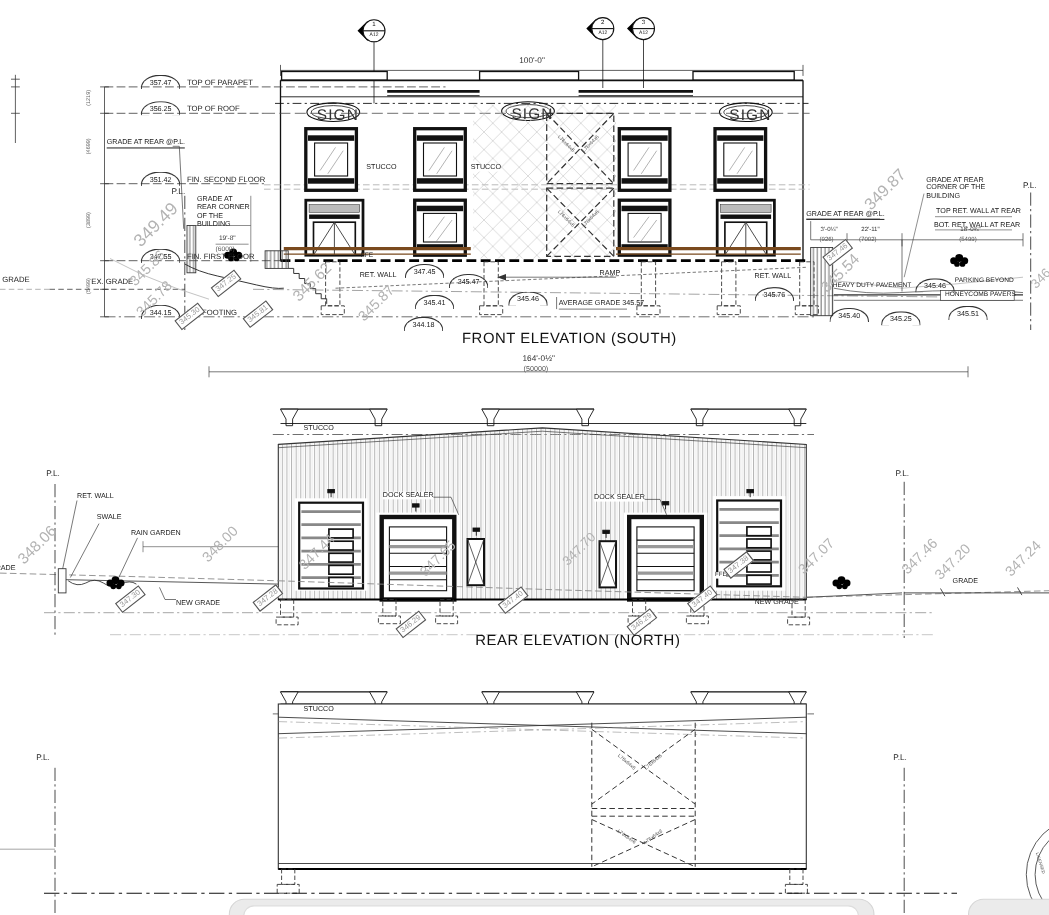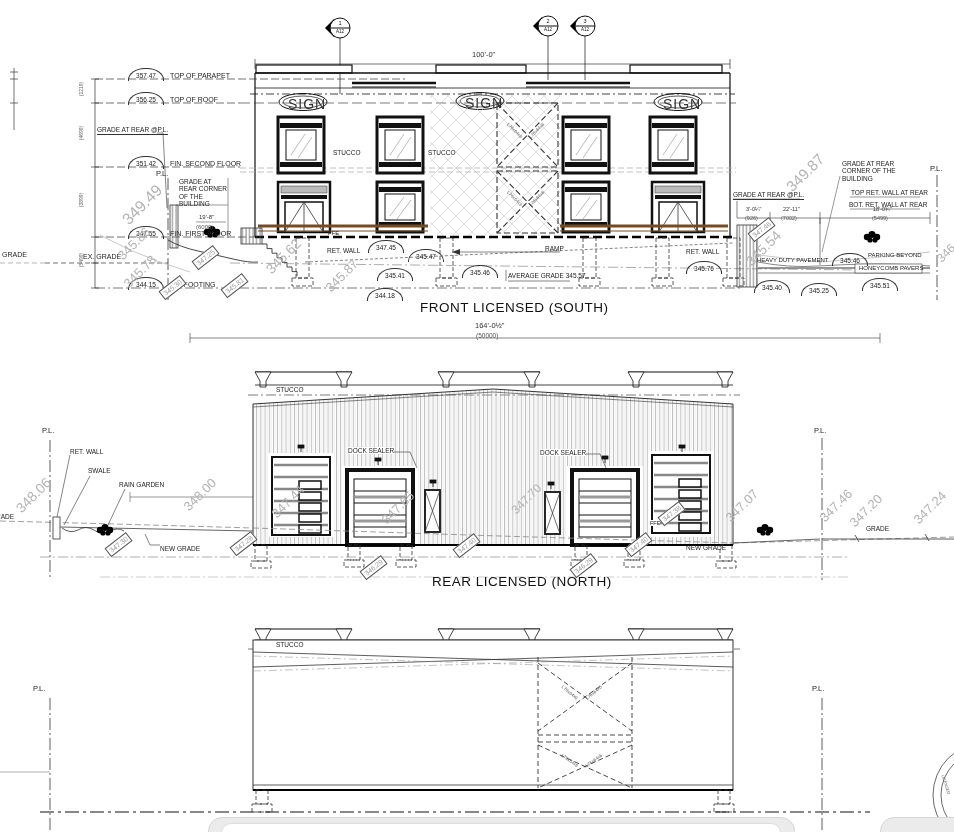--- a/index.html
+++ b/index.html
@@ -414,21 +414,21 @@
   <span class="tag" style="left:192px;top:252px">347.25</span>
   <span class="tag" style="left:159px;top:282px">345.30</span>
   <span class="tag" style="left:221px;top:280px">345.81</span>
   <span class="tag" style="left:748px;top:224px">347.46</span>
 
   <span class="brace" style="left:505px;top:128px;transform:rotate(45deg)">L76x64x6</span>
   <span class="brace" style="left:527px;top:128px;transform:rotate(-45deg)">L76x64x6</span>
   <span class="brace" style="left:505px;top:196px;transform:rotate(45deg)">L76x64x6</span>
   <span class="brace" style="left:527px;top:196px;transform:rotate(-45deg)">L76x64x6</span>
 
-  <span class="lbl title" style="left:420px;top:301px">FRONT LICENSED (SOUTH)</span>
+  <span class="lbl title" style="left:420px;top:301px">FRONT ELEVATION (SOUTH)</span>
   <span class="lbl s75 dim" style="left:475px;top:322px">164'-0½"</span>
   <span class="lbl s65 mm" style="left:476px;top:332px">(50000)</span>
 </div>
 
 <div class="abs">
   <span class="lbl s65" style="left:274px;top:386px;background:#fff;padding:0 2px">STUCCO</span>
   <span class="lbl s65" style="left:348px;top:447px;background:#fff">DOCK SEALER</span>
   <span class="lbl s65" style="left:540px;top:449px;background:#fff">DOCK SEALER</span>
   <span class="lbl s75" style="left:42px;top:427px">P.L.</span>
   <span class="lbl s75" style="left:814px;top:427px">P.L.</span>
@@ -452,21 +452,21 @@
   <span class="spot" style="left:910px;top:500px;font-size:13px">347.24</span>
 
   <span class="tag" style="left:105px;top:539px">347.30</span>
   <span class="tag" style="left:230px;top:538px">347.28</span>
   <span class="tag" style="left:360px;top:562px">346.29</span>
   <span class="tag" style="left:453px;top:540px">347.40</span>
   <span class="tag" style="left:570px;top:560px">346.29</span>
   <span class="tag" style="left:625px;top:539px">347.40</span>
   <span class="tag" style="left:658px;top:508px">347.38</span>
 
-  <span class="lbl title" style="left:432px;top:575px">REAR LICENSED (NORTH)</span>
+  <span class="lbl title" style="left:432px;top:575px">REAR ELEVATION (NORTH)</span>
 </div>
 
 <div class="abs">
   <span class="lbl s65" style="left:274px;top:641px;background:#fff;padding:0 2px">STUCCO</span>
   <span class="lbl s75" style="left:33px;top:685px">P.L.</span>
   <span class="lbl s75" style="left:812px;top:685px">P.L.</span>
   <span class="brace" style="left:560px;top:690px;transform:rotate(40deg)">L76x64x6</span>
   <span class="brace" style="left:584px;top:690px;transform:rotate(-40deg)">L76x64x6</span>
   <span class="brace" style="left:560px;top:758px;transform:rotate(35deg)">L76x64x6</span>
   <span class="brace" style="left:584px;top:758px;transform:rotate(-35deg)">L76x64x6</span>

